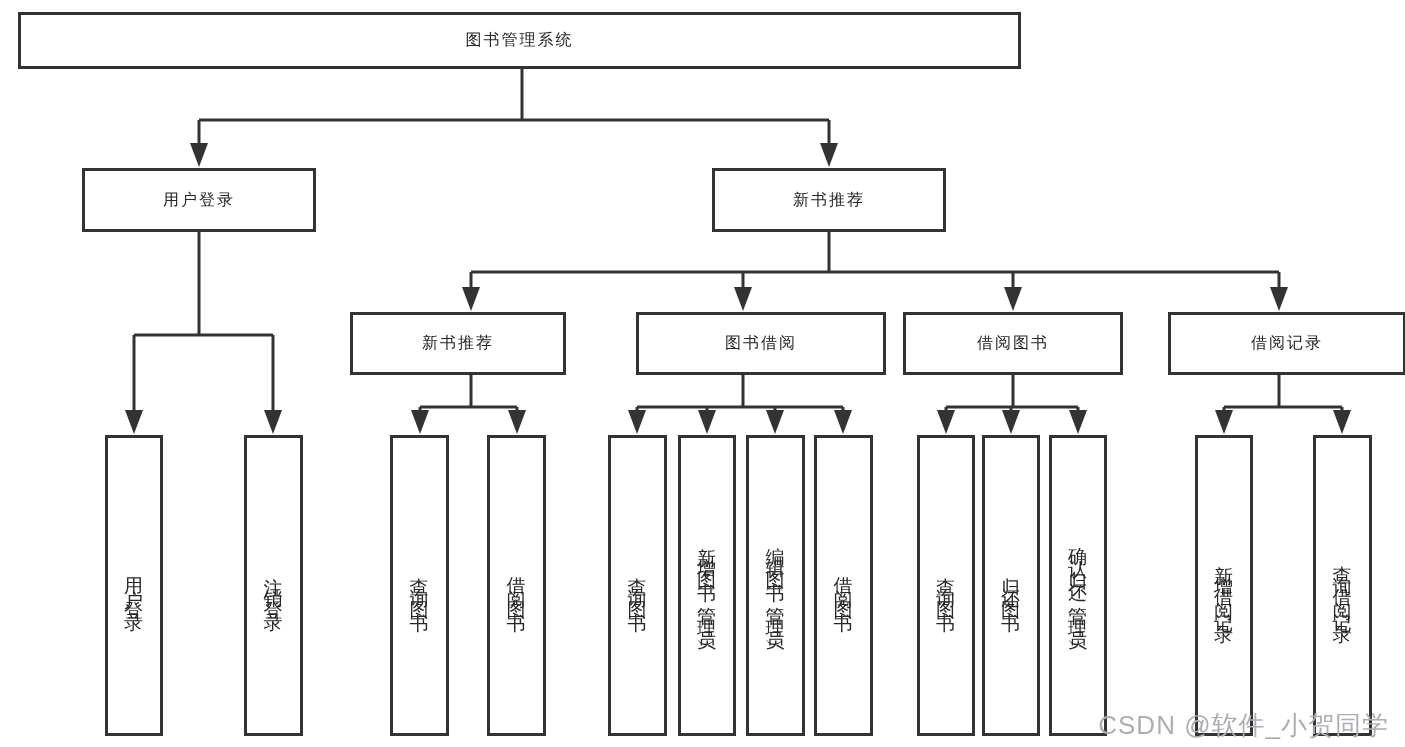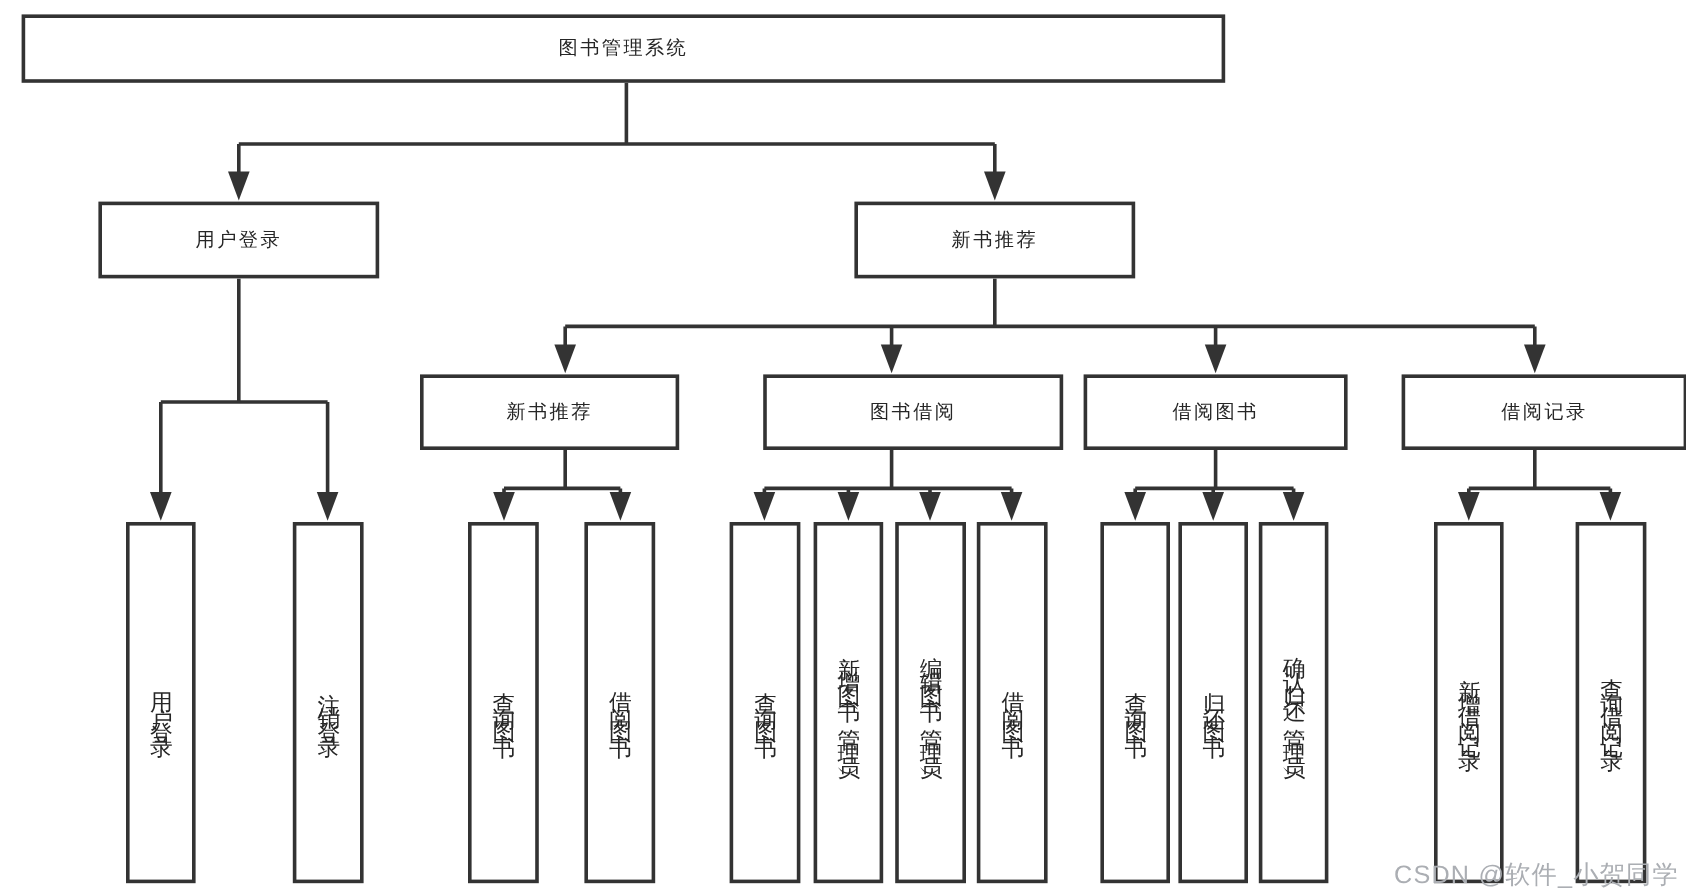--- a/index.html
+++ b/index.html
@@ -35,22 +35,22 @@
   .hlabel{font-size:16px;letter-spacing:2px;white-space:nowrap;}
   .leaf .vlabel{
     writing-mode:vertical-rl;
     text-orientation:mixed;
     font-size:19px;
     letter-spacing:12px;
     line-height:1;
   }
   .watermark{
     position:absolute;
-    right:6px;bottom:4px;
-    font-size:21px;
+    right:16px;bottom:4px;
+    font-size:26px;
     color:var(--watermark);
     letter-spacing:1px;
     z-index:3;
     white-space:nowrap;
   }
 </style>
 </head>
 <body>
 
 <div class="canvas">

